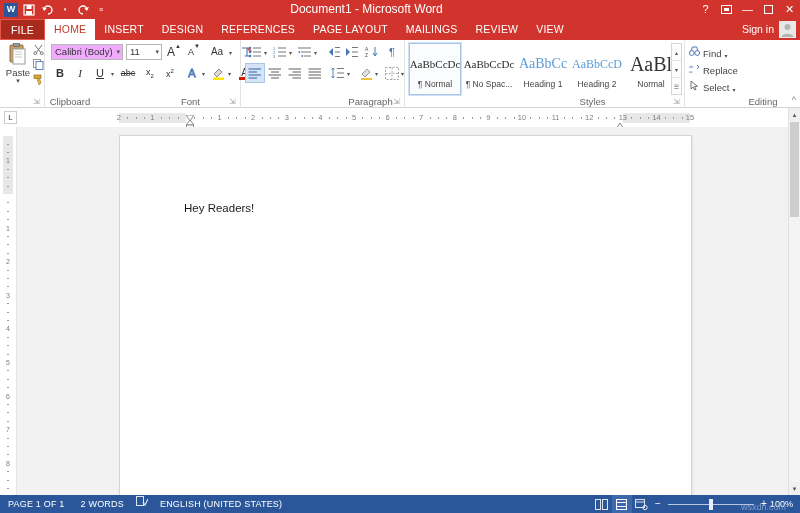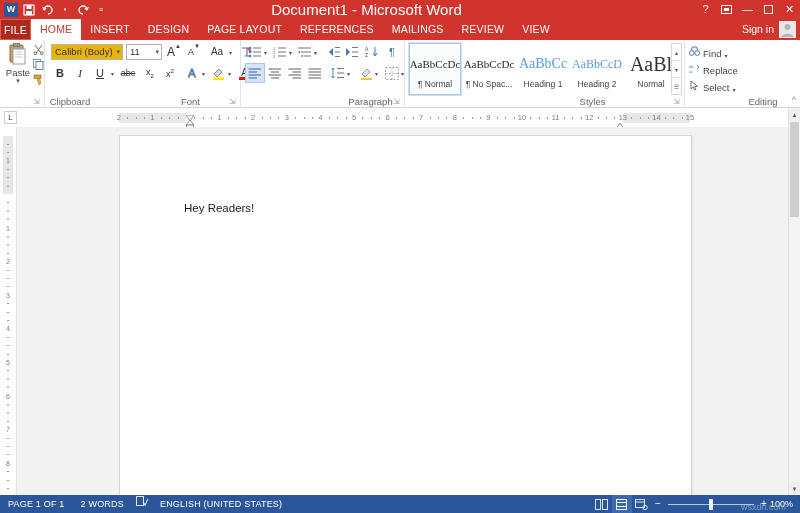--- a/index.html
+++ b/index.html
@@ -28,42 +28,42 @@
     width:18px; height:18px; display:flex; align-items:center; justify-content:center;
     color:#fff; font-size:11px; line-height:1;
   }
   .wordlogo {
     width:14px; height:14px; background:#2b579a; color:#fff;
     font-size:9px; font-weight:bold; display:flex; align-items:center; justify-content:center;
     border-radius:1px; font-family:"Liberation Sans", sans-serif;
   }
   .title-text {
     position:absolute; top:0; left:0; width:733px; height:19px;
-    line-height:19px; text-align:center; color:#fff; font-size:15px;
+    line-height:19px; text-align:center; color:#fff; font-size:12px;
   }
   .winctl {
     position:absolute; top:0; right:0; height:19px; display:flex;
   }
   .winctl > div {
     width:21px; height:19px; display:flex; align-items:center; justify-content:center;
     color:#fff; font-size:11px; line-height:1;
   }
 
   
   .tabstrip {
     position:absolute; top:19px; left:0; width:800px; height:21px;
     background:#d0342c;
   }
   .tabs { position:absolute; left:0; top:0; height:21px; display:flex; align-items:flex-end; }
   .tab {
     height:21px; line-height:21px; padding:0 9px; font-size:10.5px;
     color:#fff; letter-spacing:0.2px; white-space:nowrap;
   }
   .tab.file {
-    background:#a82b1e; color:#fff; padding:0 3px; font-weight:normal;
+    background:#a82b1e; color:#fff; padding:0 10px; font-weight:normal;
     border:1px solid #e8554a;
   }
   .tab.active { background:#fff; color:#c0392b; }
   .signin {
     position:absolute; right:26px; top:2px; height:17px; line-height:17px;
     color:#fff; font-size:10.5px;
   }
   .avatar {
     position:absolute; right:4px; top:21px; width:17px; height:17px;
   }
@@ -94,21 +94,21 @@
     display:flex; flex-direction:column; align-items:center; justify-content:flex-start;
   }
   .paste-label { font-size:9.5px; color:#444; margin-top:0px; }
   .paste-caret { font-size:7px; color:#555; line-height:5px; }
   .clip-mini { position:absolute; left:33px; width:11px; height:11px; }
 
   
   #g-font { left:45px; width:196px; }
   .fontname {
     position:absolute; left:6px; top:4px; width:72px; height:16px;
-    border:1px solid #b6b6b6; background:#eab308; font-size:9.5px;
+    border:1px solid #b6b6b6; background:#f0abfc; font-size:9.5px;
     line-height:14px; padding-left:3px; color:#333; overflow:hidden; white-space:nowrap;
   }
   .fontname .cb-caret, .fontsize .cb-caret {
     position:absolute; right:2px; top:0; font-size:7px; color:#555; line-height:14px;
   }
   .fontsize {
     position:absolute; left:81px; top:4px; width:36px; height:16px;
     border:1px solid #b6b6b6; background:#fff; font-size:9.5px;
     line-height:14px; padding-left:3px; color:#333;
   }
@@ -328,22 +328,22 @@
       <div class="close">✕</div>
     </div>
   </div>
 
   <div class="tabstrip">
     <div class="tabs">
       <div class="tab file">FILE</div>
       <div class="tab active">HOME</div>
       <div class="tab">INSERT</div>
       <div class="tab">DESIGN</div>
+      <div class="tab">REFERENCES</div>
       <div class="tab">PAGE LAYOUT</div>
-      <div class="tab">REFERENCES</div>
       <div class="tab">MAILINGS</div>
       <div class="tab">REVIEW</div>
       <div class="tab">VIEW</div>
     </div>
     <div class="signin">Sign in</div>
   </div>
   <div class="avatar">
     <svg width="17" height="17" viewBox="0 0 17 17">
         <rect width="17" height="17" fill="#e8e8e8"></rect>
         <circle cx="8.5" cy="6" r="3" fill="#b5b5b5"></circle>

